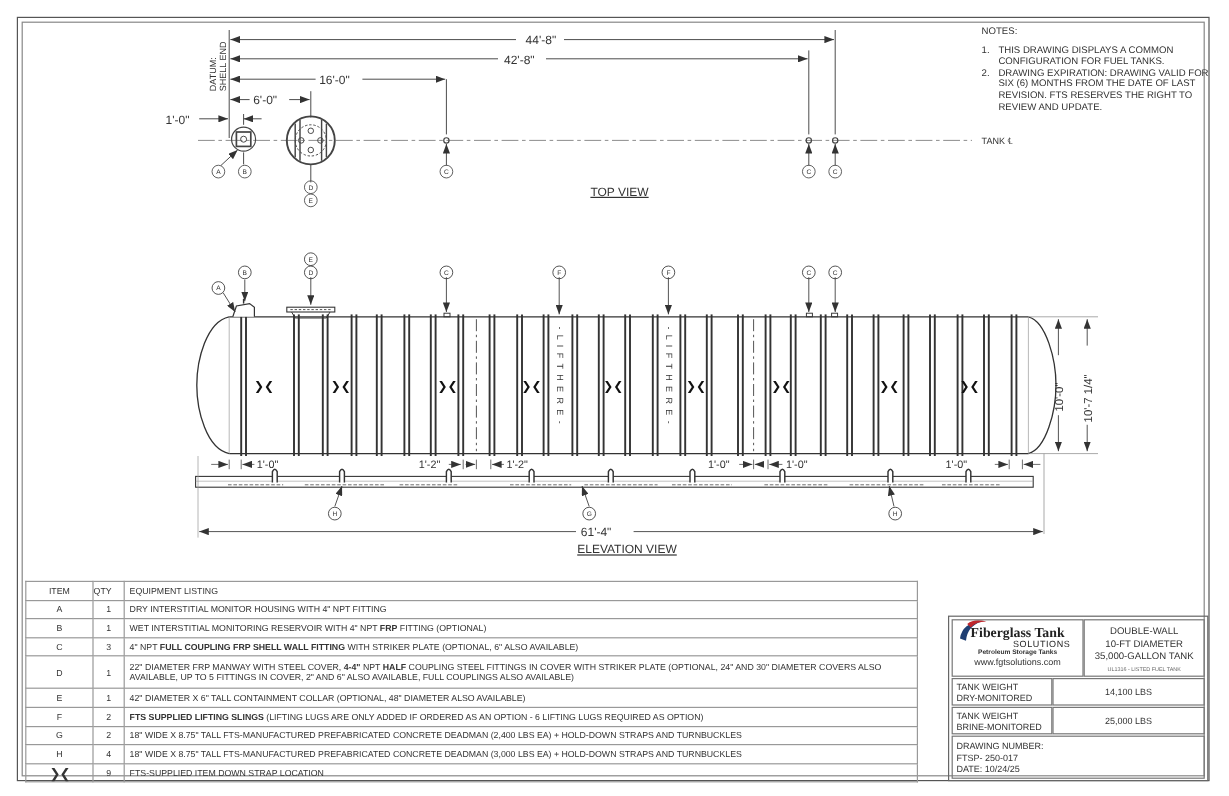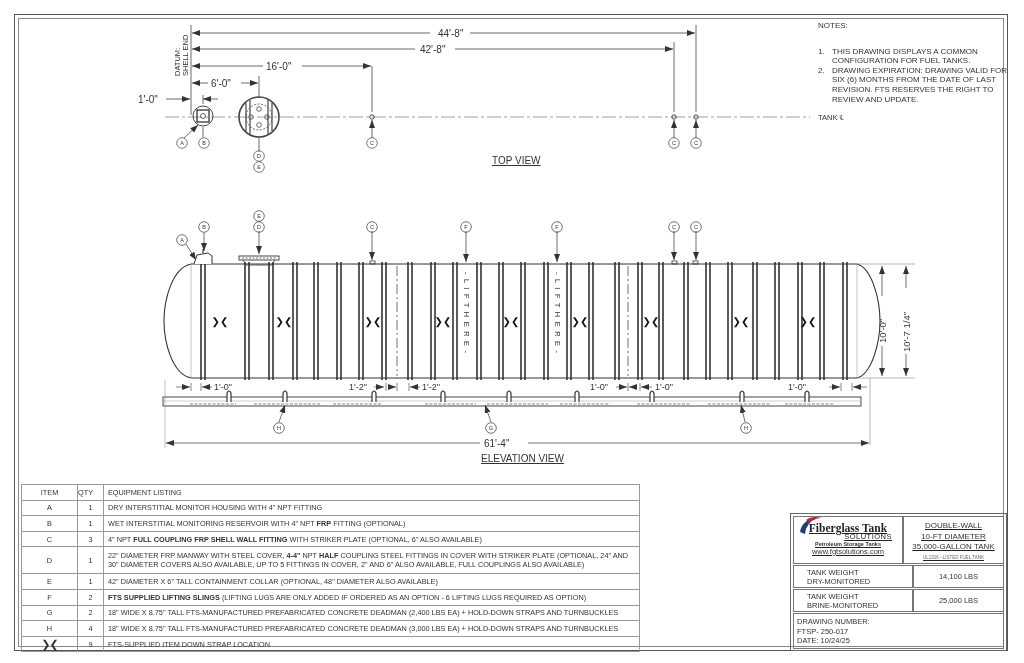--- a/index.html
+++ b/index.html
@@ -4,47 +4,47 @@
 <style>
   html, body { margin:0; padding:0; background:#ffffff; }
   body { width:1024px; height:663px; position:relative; overflow:hidden;
          font-family:"Liberation Sans", sans-serif; color:#222; }
   .frame-outer { position:absolute; left:14px; top:14px; width:994px; height:637px;
                  border:1.5px solid #555; box-sizing:border-box; }
   .frame-inner { position:absolute; left:18px; top:18px; width:986px; height:629px;
                  border:1px solid #888; box-sizing:border-box; }
   svg.drawing { position:absolute; left:0; top:0; }
   .notes { position:absolute; left:818px; top:21px; width:190px; font-size:8px; line-height:9.6px; color:#333; }
-  .notes .hdr { margin-bottom:16px; }
+  .notes .hdr { margin-bottom:6px; }
   .notes .n { display:flex; }
   .notes .n .num { width:14px; flex:none; }
   .view-label { position:absolute; font-size:10px; text-decoration:underline; color:#333; }
   
-  .eq-table { position:absolute; left:21px; top:484px; width:619px; border-collapse:collapse;
+  .eq-table { position:absolute; left:21px; top:484px; width:744px; border-collapse:collapse;
               font-size:7.3px; color:#333; }
   .eq-table td, .eq-table th { border:1px solid #999; padding:0 4px; height:14.6px; font-weight:normal; }
   .eq-table th { text-align:left; }
   .eq-table .c-item { width:55px; text-align:center; padding:0; }
   .eq-table .c-qty { width:25px; text-align:center; padding:0; }
   .eq-table tr.tall td { height:26px; line-height:9px; }
   .eq-table b { font-weight:bold; }
   .strap-sym { font-weight:bold; font-size:11px; letter-spacing:-1px; }
   
   .tb { position:absolute; left:790px; top:513px; width:217px; height:138px; border:1.5px solid #666; box-sizing:border-box; }
   .tb-inner { position:absolute; left:2px; top:2px; right:2px; bottom:2px; }
   .tb-row { position:absolute; left:0; right:0; display:flex; }
   .tb-cell { border:1px solid #777; box-sizing:border-box; font-size:7.5px; color:#333; }
   .logo-cell { width:110px; text-align:center; position:relative; }
   .logo-title { font-family:"Liberation Serif", serif; font-weight:bold; font-size:11.5px; color:#222; margin-top:5px; }
   .logo-sub { font-size:7.5px; letter-spacing:0.5px; color:#222; text-align:right; padding-right:10px; margin-top:-2px;}
   .logo-tag { font-size:5.5px; font-weight:bold; color:#333; }
   .logo-url { font-size:7.5px; color:#333; }
   .desc-cell { flex:1; text-align:center; line-height:10.5px; padding-top:4px; font-size:8px; }
   .desc-cell .ul { font-size:4.5px; color:#666; }
-  .lbl-cell { width:120px; padding:2px 13px; line-height:9px; }
+  .lbl-cell { width:84px; padding:2px 3px; line-height:9px; }
   .val-cell { flex:1; display:flex; align-items:center; justify-content:center; }
 </style>
 </head>
 <body>
 
 <div class="frame-outer"></div>
 <div class="frame-inner"></div>
 
 <svg class="drawing" width="1024" height="663" viewBox="0 0 1024 663">
   <defs>
@@ -424,21 +424,21 @@
       <tr>
         <td class="c-item strap-sym">❯❮</td>
         <td class="c-qty">9</td>
         <td><span>FTS-SUPPLIED ITEM DOWN STRAP LOCATION</span></td>
       </tr>
     </tbody>
 </table>
 
 <div class="tb">
   <div class="tb-inner">
-    <div class="tb-row" style="top:0; height:48px;text-decoration:underline;">
+    <div class="tb-row" style="top:0; height:48px;">
       <div class="tb-cell logo-cell">
         <div class="logo-title">Fiberglass Tank</div>
         <div class="logo-sub">SOLUTIONS</div>
         <div class="logo-tag">Petroleum Storage Tanks</div>
         <div class="logo-url">www.fgtsolutions.com</div>
       </div>
       <div class="tb-cell desc-cell">
         <div>DOUBLE-WALL</div>
         <div>10-FT DIAMETER</div>
         <div>35,000-GALLON TANK</div>

